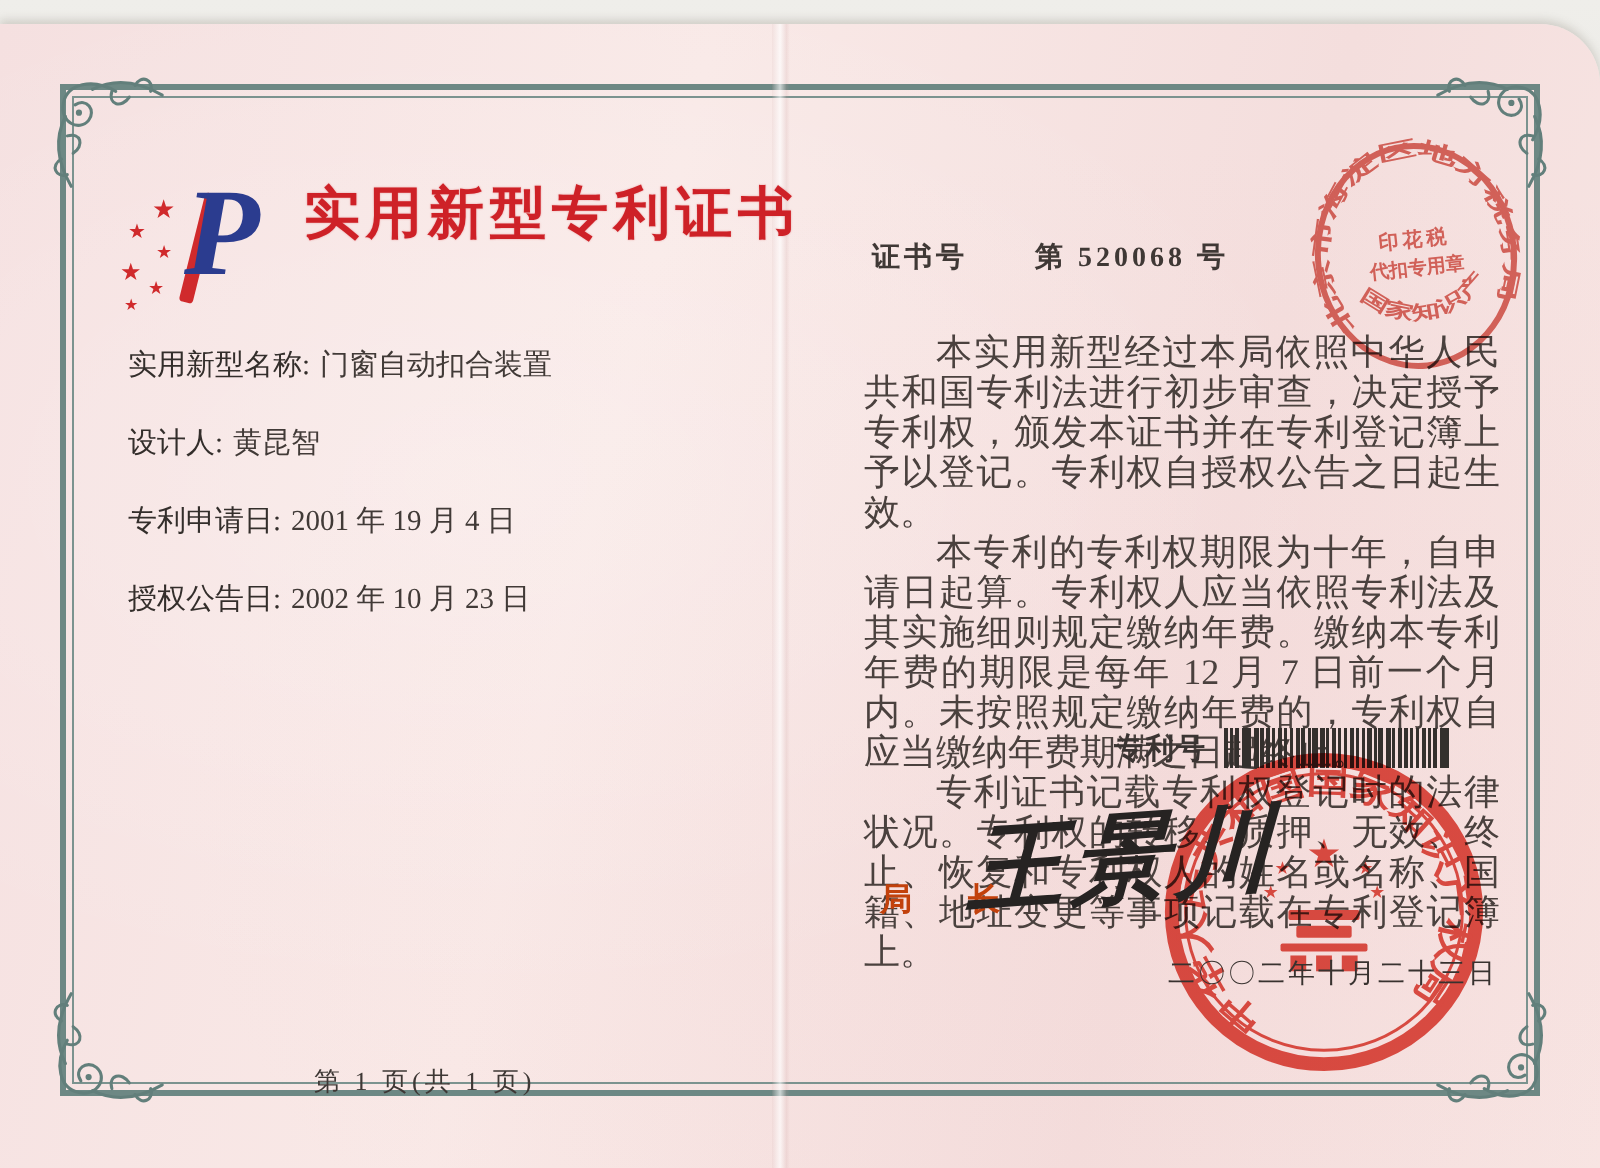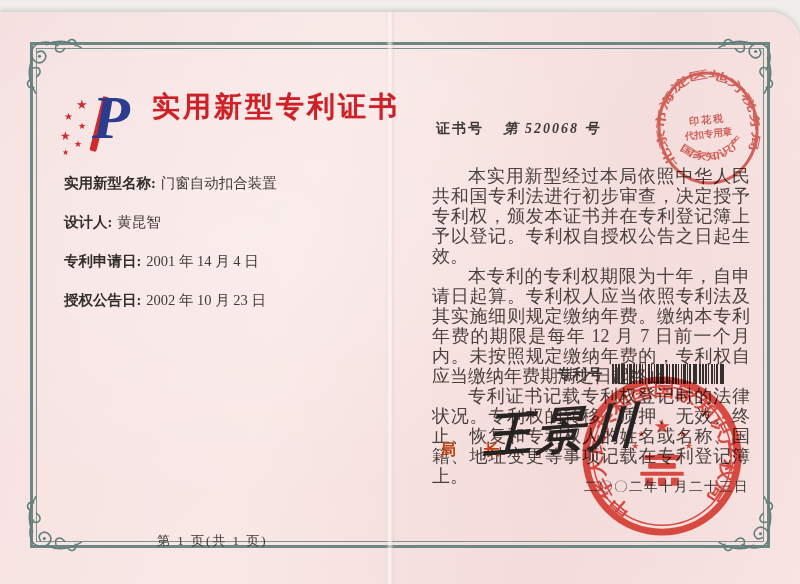--- a/index.html
+++ b/index.html
@@ -55,28 +55,28 @@
   .logo .s6{left:4px;top:57px;font-size:8px;}
   .title{
     position:absolute;left:152px;top:88px;z-index:4;
     font-size:28px;font-weight:bold;color:#ce2127;letter-spacing:3px;
     text-shadow:0 0 1px rgba(206,33,39,.4);
   }
   .certno{
     position:absolute;left:436px;top:120px;z-index:4;font-size:14px;color:#3f3835;
     font-weight:bold;letter-spacing:2px;
   }
-  .certno .certno-value{margin-left:14px;font-style:italic;}
+  .certno .certno-value{margin-left:28px;}
   
   .fields{
     position:absolute;left:64px;top:172px;width:330px;z-index:4;
     display:flex;flex-direction:column;gap:17px;font-size:14.5px;color:#413a37;
   }
   .field{line-height:22px;}
-  .field .lbl{font-weight:bold;color:#332e2b;}
+  .field .lbl{font-weight:normal;color:#332e2b;}
   .field .val{margin-left:5px;}
   
   .bodytext{
     position:absolute;left:432px;top:166px;width:318px;z-index:4;
     font-size:18px;line-height:20px;color:#4a413e;text-align:justify;
   }
   .bodytext p{margin:0;text-indent:2em;}
   
   .barcode-row{position:absolute;left:557px;top:364px;z-index:4;display:flex;align-items:center;}
   .barcode-label{font-size:14.5px;font-weight:bold;color:#3a3432;letter-spacing:1px;}
@@ -194,21 +194,21 @@
   </div>
 
   <div class="fields">
     <div class="field">
       <span class="lbl">实用新型名称:</span><span class="val">门窗自动扣合装置</span>
     </div>
     <div class="field">
       <span class="lbl">设计人:</span><span class="val">黄昆智</span>
     </div>
     <div class="field">
-      <span class="lbl">专利申请日:</span><span class="val">2001 年 14 月 4 日</span>
+      <span class="lbl">专利申请日:</span><span class="val">2001 年 19 月 4 日</span>
     </div>
     <div class="field">
       <span class="lbl">授权公告日:</span><span class="val">2002 年 10 月 23 日</span>
     </div>
   </div>
 
   <div class="bodytext">
     <p>本实用新型经过本局依照中华人民共和国专利法进行初步审查，决定授予专利权，颁发本证书并在专利登记簿上予以登记。专利权自授权公告之日起生效。</p>
     <p>本专利的专利权期限为十年，自申请日起算。专利权人应当依照专利法及其实施细则规定缴纳年费。缴纳本专利年费的期限是每年 12 月 7 日前一个月内。未按照规定缴纳年费的，专利权自应当缴纳年费期满之日起终止。</p>
     <p>专利证书记载专利权登记时的法律状况。专利权的转移、质押、无效、终止、恢复和专利权人的姓名或名称、国籍、地址变更等事项记载在专利登记簿上。</p>

